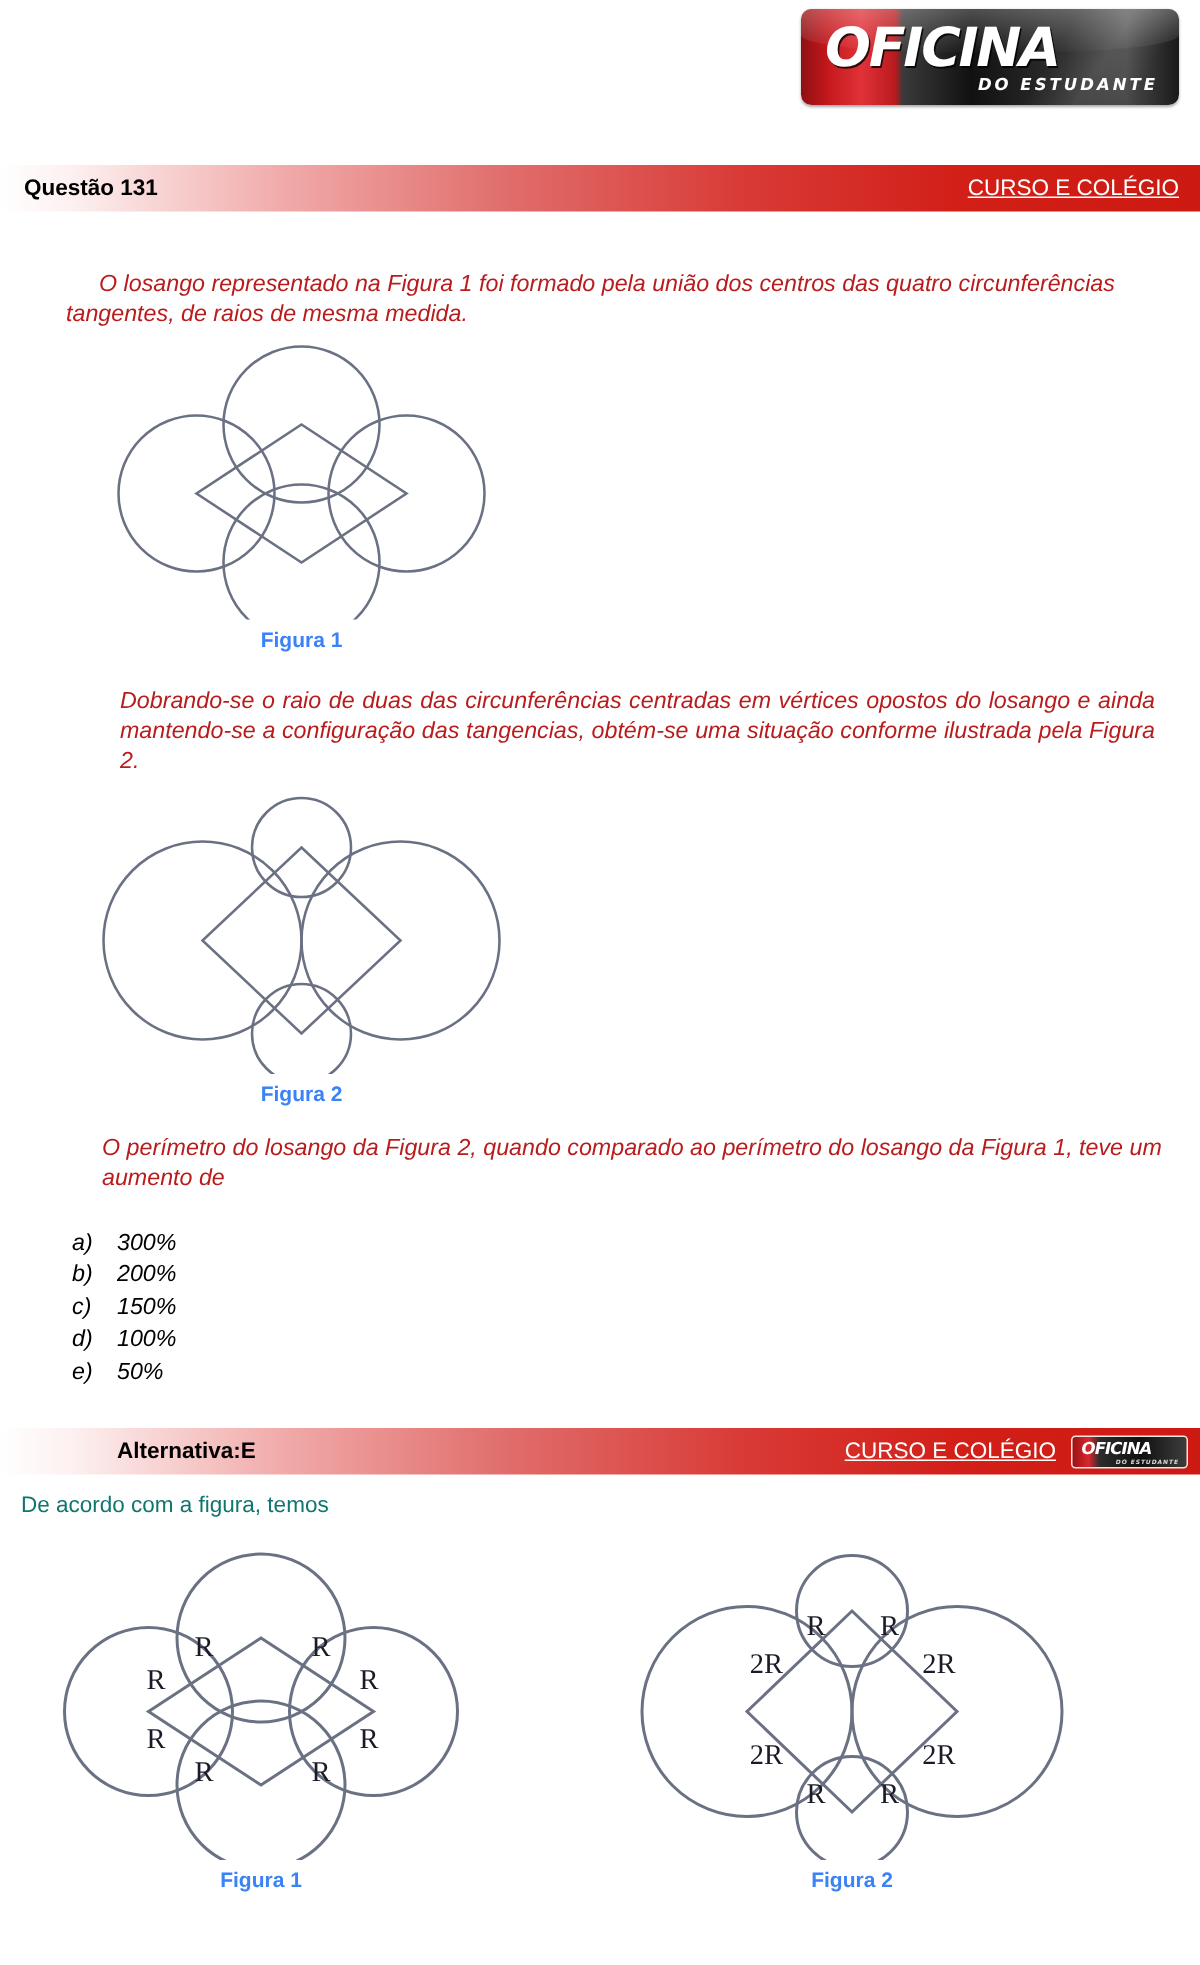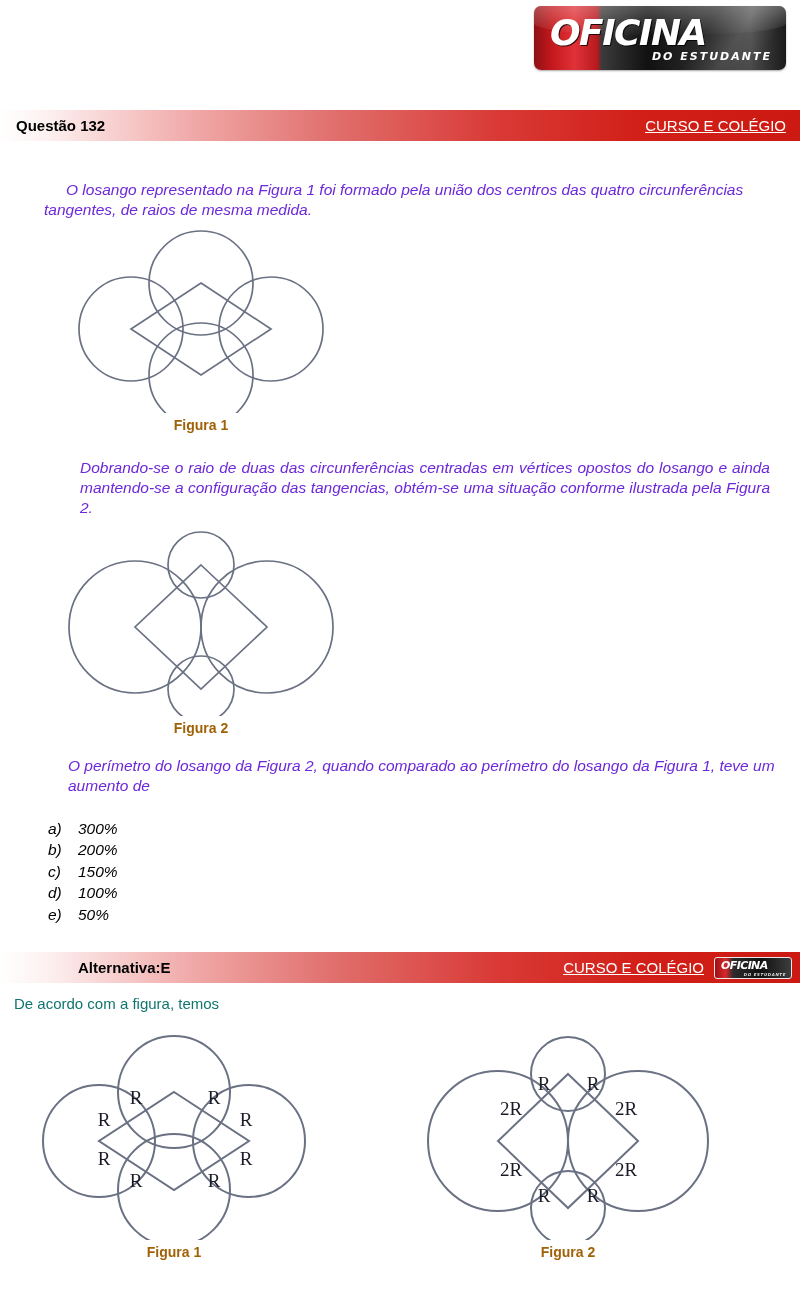--- a/index.html
+++ b/index.html
@@ -126,21 +126,21 @@
     font-size: 4px; letter-spacing: .6px;
     color: #ddd; line-height: 1;
   }
 
   
   .q-text {
     position: absolute;
     font-style: italic;
     font-size: 15.5px;
     line-height: 1.30;
-    color: #6d28d9;
+    color: #b91c1c;
   }
   #q-intro {
     left: 44px; top: 180px; width: 724px;
     text-indent: 22px;
     text-align: left;
   }
   #q-middle {
     left: 80px; top: 458px; width: 690px;
     text-align: justify;
   }
@@ -173,21 +173,21 @@
   .fig { position: absolute; }
   #fig1-wrap { left: 56px;  top: 228px; }
   #fig2-wrap { left: 56px;  top: 528px; }
   #sol1-wrap { left: 24px;  top: 1030px; }
   #sol2-wrap { left: 418px; top: 1030px; }
 
   .fig-caption {
     font-family: "Liberation Sans", sans-serif;
     font-weight: bold;
     font-size: 14px;
-    color: #a16207;
+    color: #3b82f6;
     text-align: center;
   }
   #fig1-wrap .fig-caption, #fig2-wrap .fig-caption { width: 290px; }
   #sol1-wrap .fig-caption { width: 300px; }
   #sol2-wrap .fig-caption { width: 300px; }
 
   svg text.lbl {
     font-family: "Liberation Serif", serif;
     font-size: 19px;
     fill: #1b1b28;
@@ -206,21 +206,21 @@
 <div class="logo-wrap">
   <div class="logo-box">
     <div class="logo-gloss"></div>
     <div class="logo-sheen"></div>
     <div class="logo-main">OFICINA</div>
     <div class="logo-sub">DO ESTUDANTE</div>
   </div>
 </div>
 
 <div class="bar" id="question-bar">
-  <span class="bar-left">Questão 132</span>
+  <span class="bar-left">Questão 131</span>
   <span class="bar-right">CURSO E COLÉGIO</span>
 </div>
 
 <div class="q-text" id="q-intro">O losango representado na Figura 1 foi formado pela união dos centros das quatro circunferências tangentes, de raios de mesma medida.</div>
 
 <div class="fig" id="fig1-wrap">
   <svg width="290" height="185" viewBox="0 0 290 185">
     <g fill="none" stroke="#6a7183" stroke-width="1.7">
       <circle cx="145" cy="55" r="52"></circle>
       <circle cx="75" cy="101" r="52"></circle>

